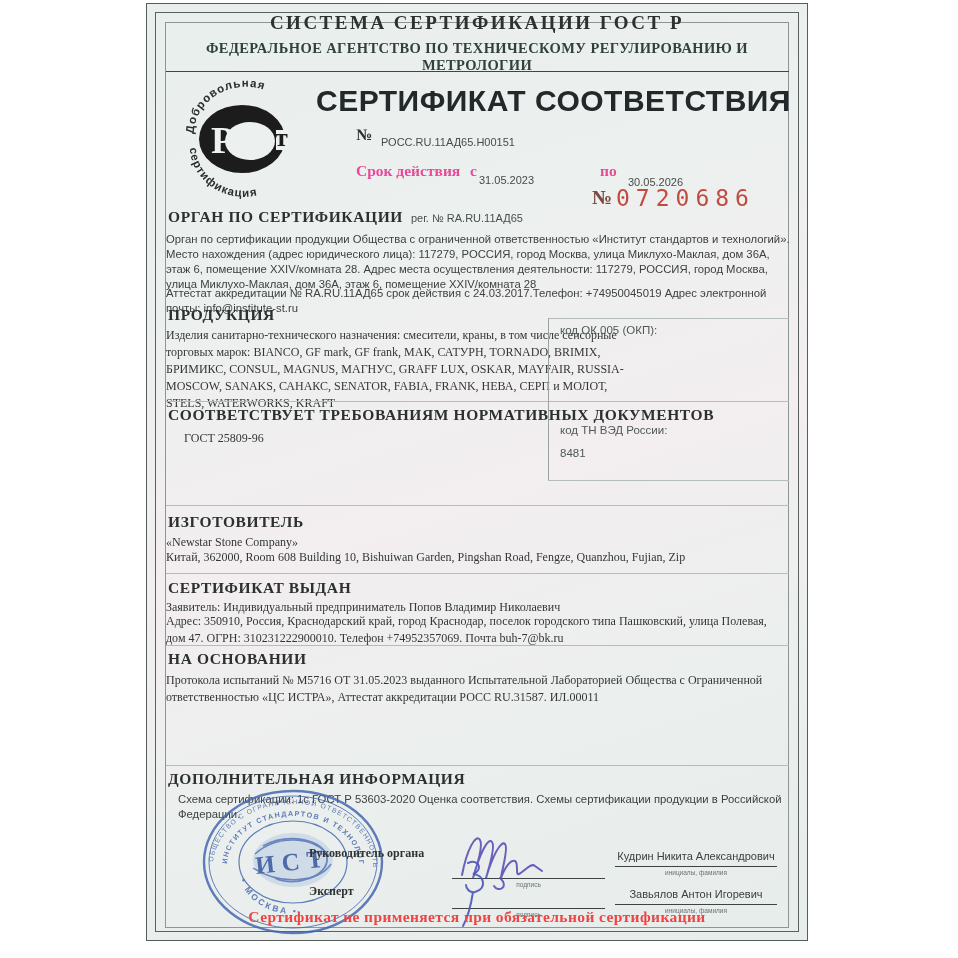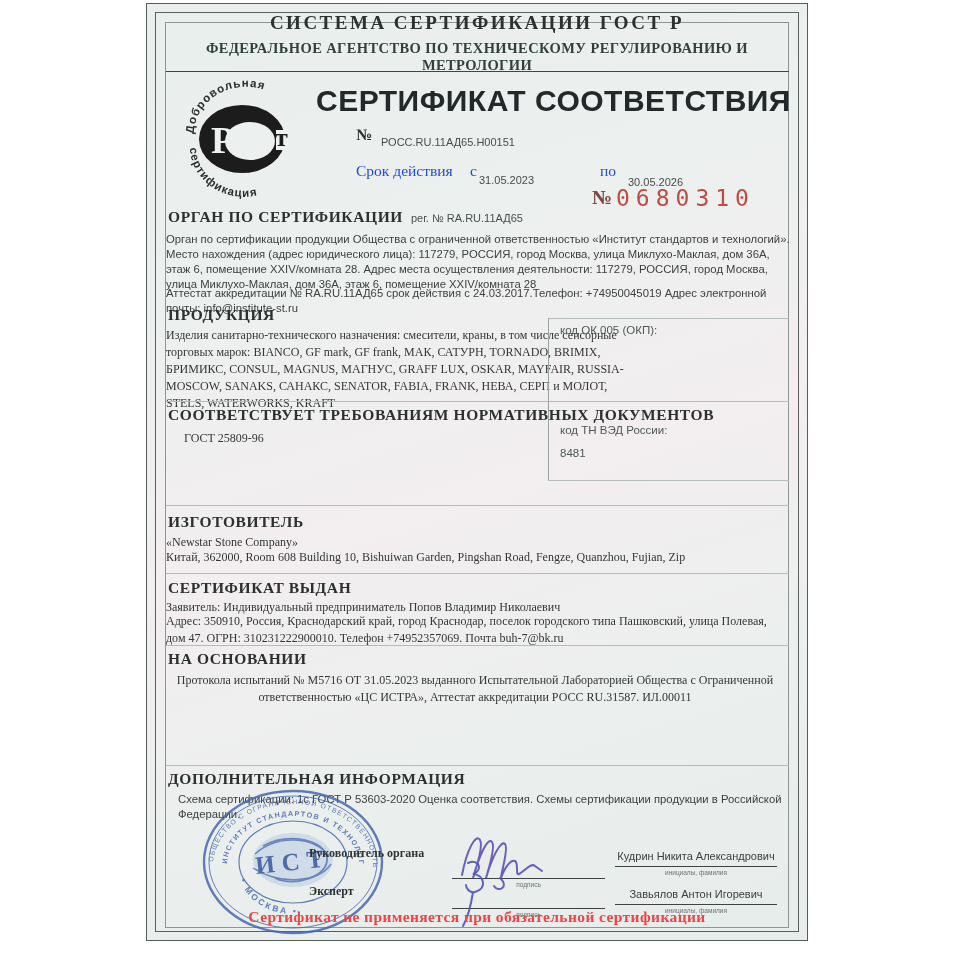--- a/index.html
+++ b/index.html
@@ -19,21 +19,21 @@
 
   .hdr-sys { left:150px; top:12px; width:654px; text-align:center; font-weight:bold; font-size:19px; letter-spacing:2.5px; color:#2d3231; }
   .hdr-agency { left:150px; top:40px; width:654px; text-align:center; font-weight:bold; font-size:14.5px; letter-spacing:0.4px; color:#30413c; }
   .rule { height:0; border-top:1px solid #3f4645; }
   .rule-light { height:0; border-top:1px solid #b4bdbb; }
 
   .title { left:316px; top:84px; width:475px; font-family:"Liberation Sans", sans-serif; font-weight:700; font-size:30px; letter-spacing:0.5px; color:#23282a; }
 
   .num-label { font-weight:bold; font-size:16px; color:#2e3332; }
   .small-val { font-family:"Liberation Sans", sans-serif; font-size:11px; color:#474c4b; }
-  .validity-label { font-weight:normal; font-size:15.5px; color:#1d4ed8; }
+  .validity-label { font-weight:bold; font-size:15.5px; color:#ec4899; }
 
   .blank-no-sign { left:592px; top:186px; font-size:20px; font-weight:bold; color:#7b4a42; }
   .blank-no-digits { left:616px; top:185px; font-family:"DejaVu Sans Mono", monospace; font-size:23px; letter-spacing:6px; color:#c24b40; }
 
   .sec-head { font-weight:bold; font-size:15.5px; letter-spacing:0.6px; color:#2c3130; }
   .sec-reg { font-family:"Liberation Sans", sans-serif; font-size:11px; color:#45504d; margin-left:4px; }
   .para-sans { font-family:"Liberation Sans", sans-serif; font-size:11.3px; line-height:1.33; color:#3d4241; }
   .para-serif { font-size:12px; line-height:1.42; color:#32373б; color:#323736; }
 
   .codebox-label { font-family:"Liberation Sans", sans-serif; font-size:11.5px; color:#4e5857; }
@@ -84,21 +84,21 @@
   <span class="abs num-label" style="left:356px; top:126px;">№</span>
   <span class="abs small-val" style="left:381px; top:136px;">РОСС.RU.11АД65.H00151</span>
 
   <span class="abs validity-label" style="left:356px; top:162px;">Срок действия</span>
   <span class="abs validity-label" style="left:470px; top:162px;">с</span>
   <span class="abs small-val" style="left:479px; top:174px;">31.05.2023</span>
   <span class="abs validity-label" style="left:600px; top:162px;">по</span>
   <span class="abs small-val" style="left:628px; top:176px;">30.05.2026</span>
 
   <span class="abs blank-no-sign">№</span>
-  <span class="abs blank-no-digits">0680310</span>
+  <span class="abs blank-no-digits">0720686</span>
 
   <div class="abs" style="left:168px; top:208px;">
     <span class="sec-head">ОРГАН ПО СЕРТИФИКАЦИИ</span>
     <span class="sec-reg">рег. № RA.RU.11АД65</span>
   </div>
   <div class="abs para-sans" style="left:166px; top:232px; width:624px;">Орган по сертификации продукции Общества с ограниченной ответственностью «Институт стандартов и технологий». Место нахождения (адрес юридического лица): 117279, РОССИЯ, город Москва, улица Миклухо-Маклая, дом 36А, этаж 6, помещение XXIV/комната 28. Адрес места осуществления деятельности: 117279, РОССИЯ, город Москва, улица Миклухо-Маклая, дом 36А, этаж 6, помещение XXIV/комната 28</div>
   <div class="abs para-sans" style="left:166px; top:286px; width:624px;">Аттестат аккредитации № RA.RU.11АД65 срок действия с 24.03.2017.Телефон: +74950045019 Адрес электронной почты: info@institute-st.ru</div>
 
   <div class="abs sec-head" style="left:168px; top:306px;">ПРОДУКЦИЯ</div>
   <div class="abs para-serif" style="left:166px; top:327px; width:472px;">Изделия санитарно-технического назначения: смесители, краны, в том числе сенсорные торговых марок: BIANCO, GF mark, GF frank, МАК, САТУРН, TORNADO, BRIMIX, БРИМИКС, CONSUL, MAGNUS, МАГНУС, GRAFF LUX, OSKAR, MAYFAIR, RUSSIA-MOSCOW, SANAKS, САНАКС, SENATOR, FABIA, FRANK, НЕВА, СЕРП и МОЛОТ, STELS, WATERWORKS, KRAFT</div>
@@ -119,21 +119,21 @@
   <div class="abs para-serif" style="left:166px; top:534px;">«Newstar Stone Company»</div>
   <div class="abs para-serif" style="left:166px; top:549px; width:620px;">Китай, 362000, Room 608 Building 10, Bishuiwan Garden, Pingshan Road, Fengze, Quanzhou, Fujian, Zip</div>
 
   <div class="abs rule-light" style="left:166px; top:573px; width:623px;"></div>
   <div class="abs sec-head" style="left:168px; top:579px;">СЕРТИФИКАТ ВЫДАН</div>
   <div class="abs para-serif" style="left:166px; top:599px; width:620px;">Заявитель: Индивидуальный предприниматель Попов Владимир Николаевич</div>
   <div class="abs para-serif" style="left:166px; top:613px; width:622px;">Адрес: 350910, Россия, Краснодарский край, город Краснодар, поселок городского типа Пашковский, улица Полевая, дом 47. ОГРН: 310231222900010. Телефон +74952357069. Почта buh-7@bk.ru</div>
 
   <div class="abs rule-light" style="left:166px; top:645px; width:623px;"></div>
   <div class="abs sec-head" style="left:168px; top:650px;">НА ОСНОВАНИИ</div>
-  <div class="abs para-serif" style="left:166px; top:672px; width:618px;text-align:center;">Протокола испытаний № М5716 ОТ 31.05.2023 выданного Испытательной Лабораторией Общества с Ограниченной ответственностью «ЦС ИСТРА», Аттестат аккредитации РОСС RU.31587. ИЛ.00011</div>
+  <div class="abs para-serif" style="left:166px; top:672px; width:618px;">Протокола испытаний № М5716 ОТ 31.05.2023 выданного Испытательной Лабораторией Общества с Ограниченной ответственностью «ЦС ИСТРА», Аттестат аккредитации РОСС RU.31587. ИЛ.00011</div>
 
   <div class="abs rule-light" style="left:166px; top:765px; width:623px;"></div>
   <div class="abs sec-head" style="left:168px; top:770px;">ДОПОЛНИТЕЛЬНАЯ ИНФОРМАЦИЯ</div>
   <div class="abs para-sans" style="left:166px; top:792px; width:606px;margin-left:12px;">Схема сертификации: 1с ГОСТ Р 53603-2020 Оценка соответствия. Схемы сертификации продукции в Российской Федерации.</div>
 
   <svg class="abs" style="left:197px; top:786px; opacity:0.82;" width="192" height="152" viewBox="0 0 192 152">
     <defs>
       <path id="stRingTop" d="M 16,80 A 80,62 0 1 1 176,80"></path>
       <path id="stRingIn" d="M 30,80 A 66,50 0 1 1 162,80"></path>
       <path id="stRingBot" d="M 42,84 A 54,44 0 0 0 150,84"></path>

